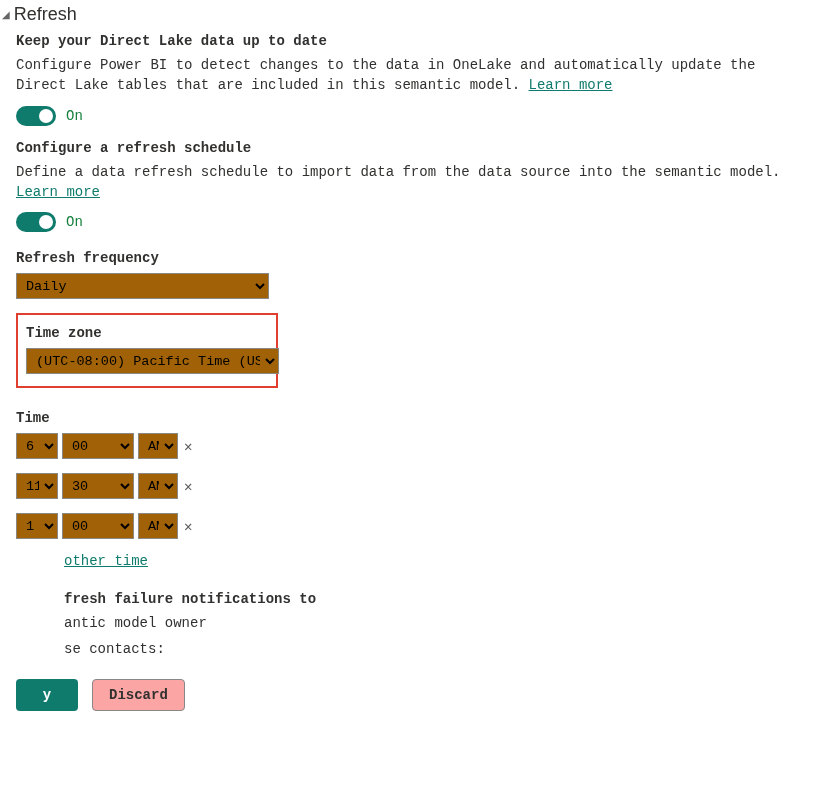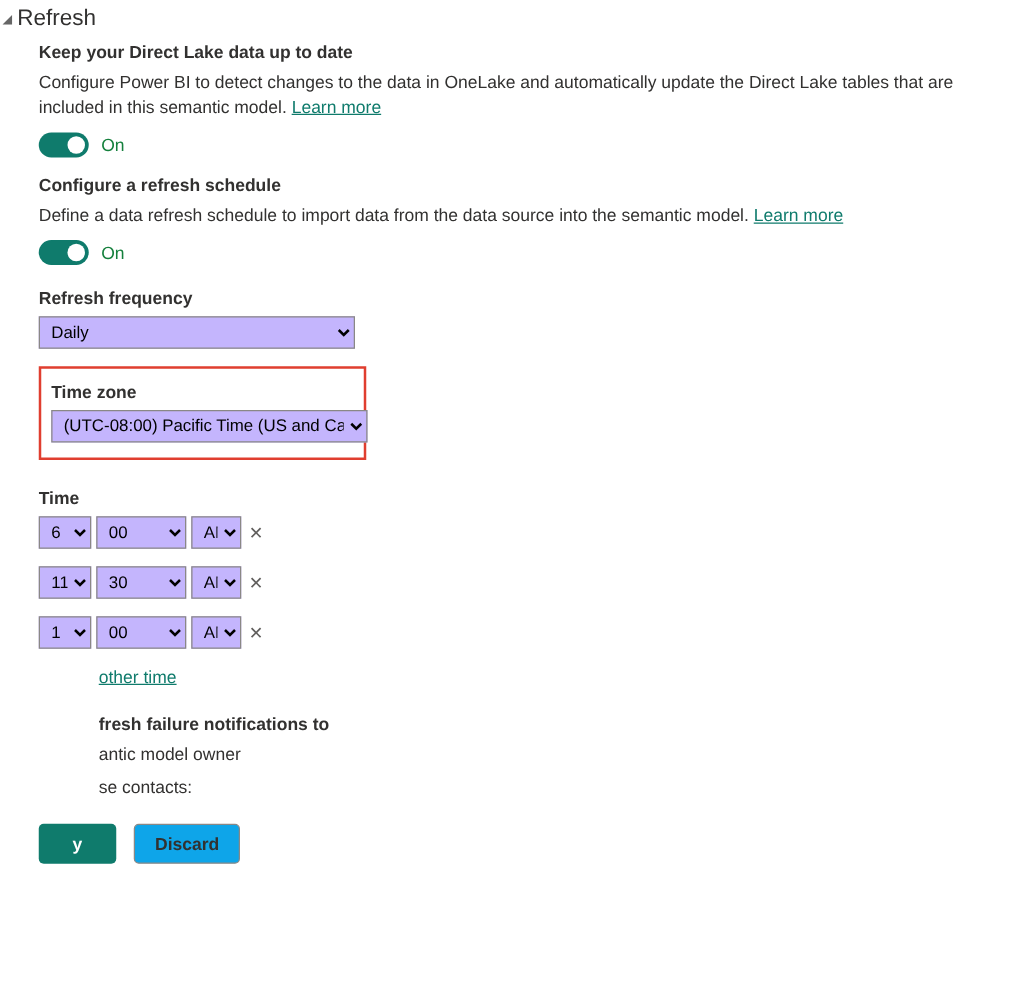--- a/index.html
+++ b/index.html
@@ -23,22 +23,23 @@
     color: #666;
     transform: rotate(0deg);
     display: inline-block;
   }
   .section-title {
     font-size: 18px;
     font-weight: 400;
     color: #323130;
   }
   .content {
-    padding-left: 31px;
+    padding-left: 16px;
     padding-right: 10px;
+    font-family: Liberation Mono, monospace;
   }
   .subheading {
     font-weight: 600;
     margin-top: 8px;
     margin-bottom: 6px;
   }
   .desc {
     margin: 4px 0 10px 0;
     line-height: 1.45;
     color: #323130;
@@ -72,21 +73,21 @@
     background: #fff;
   }
   .toggle-label { color: #15803d; }
   .field-label {
     font-weight: 600;
     margin-top: 18px;
     margin-bottom: 7px;
   }
   .select {
     border: 1px solid #8a8886;
-    background: #c4b5fd;
+    background: #a16207;
     height: 26px;
     font-family: inherit;
     font-size: 13.5px;
     padding: 0 2px 0 5px;
   }
   .select-freq { width: 253px; }
   .select-tz { width: 253px; }
   .tz-box {
     border: 2.5px solid #d83b01;
     border: 2.5px solid #e03e2f;
@@ -148,21 +149,21 @@
     font-weight: 600;
     cursor: pointer;
   }
   .btn-primary {
     background: #0f7b6c;
     color: #fff;
     border: none;
     width: 62px;
   }
   .btn-secondary {
-    background: #0ea5e9;
+    background: #fca5a5;
     color: #323130;
     border: 1px solid #8a8886;
   }
   .time-section { position: relative; }
   .below-time { margin-top: 22px; }
 </style>
 </head>
 <body>
 
 <div class="section-header">

